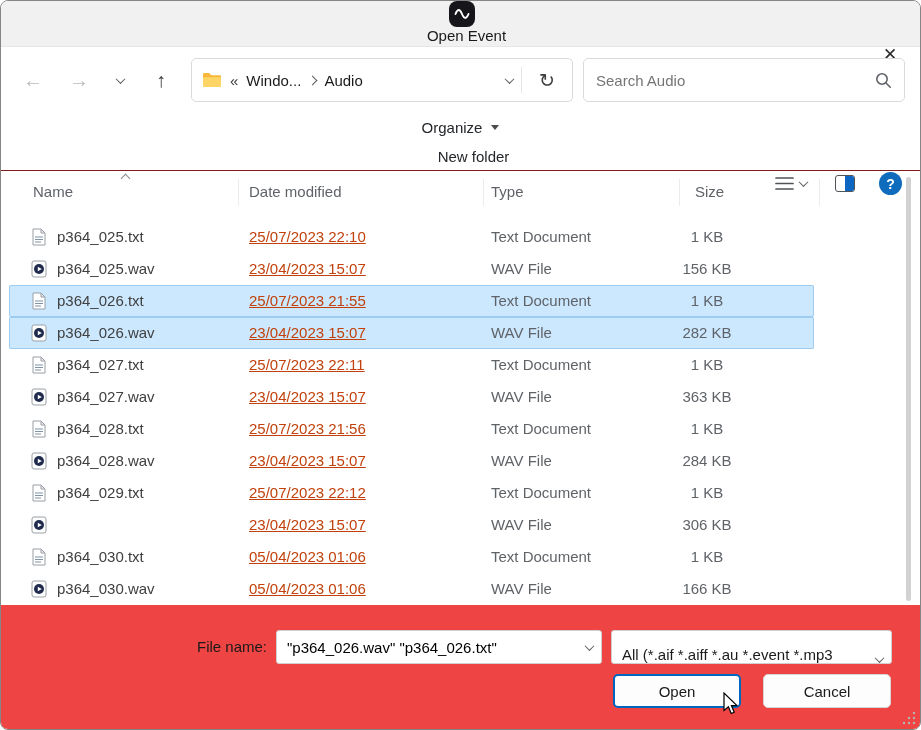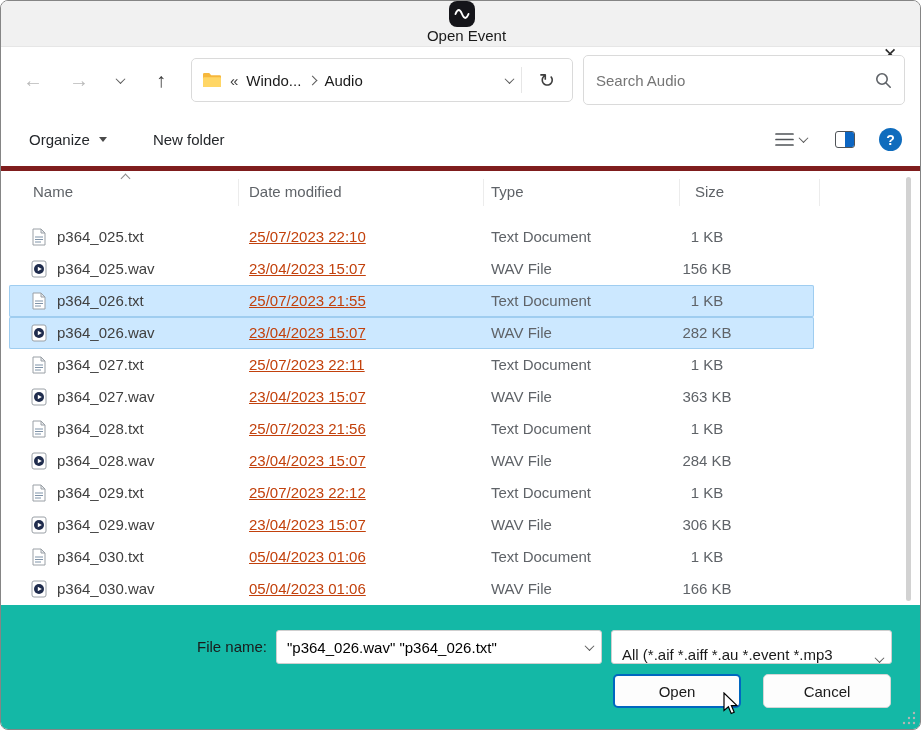--- a/index.html
+++ b/index.html
@@ -27,26 +27,26 @@
   .chev-right { transform: rotate(-45deg); }
   .chev-up { transform: rotate(-135deg); }
 
   .address-bar { margin-left: 13px; width: 382px; height: 44px; border: 1px solid #dadada; border-radius: 5px; display: flex; align-items: center; padding: 0 8px 0 10px; gap: 8px; background: #fff; }
   .crumb { white-space: nowrap; }
   .crumb-glyph { color: #3c3c3c; font-size: 15px; }
   .addr-spacer { flex: 1; }
   .addr-divider { width: 1px; height: 26px; background: #e6e6e6; }
   .refresh-btn { border: none; background: transparent; font-size: 19px; color: #3d3d3d; width: 34px; height: 34px; font-family: inherit; }
 
-  .search-box { margin-left: 10px; flex: 1; height: 50px; border: 1px solid #dadada; border-radius: 5px; display: flex; align-items: center; padding: 0 12px; background: #fff; }
+  .search-box { margin-left: 10px; flex: 1; height: 44px; border: 1px solid #dadada; border-radius: 5px; display: flex; align-items: center; padding: 0 12px; background: #fff; }
   .search-input { flex: 1; border: none; outline: none; font: inherit; color: #1a1a1a; background: transparent; }
   .search-input::placeholder { color: #757575; }
 
   
-  .cmdbar { height: 58px; display: flex; align-items: center; padding: 0 18px; border-bottom: 5px solid #7f1d1d; background: #fff; }
+  .cmdbar { height: 58px; display: flex; align-items: center; padding: 0 18px; border-bottom: 1px solid #7f1d1d; background: #fff; flex-direction: column; }
   .cmd-btn { border: none; background: transparent; font: inherit; color: #24272b; display: flex; align-items: center; gap: 9px; padding: 6px 10px; }
   .cmd-btn + .cmd-btn { margin-left: 26px; }
   .caret-down { width: 0; height: 0; border-left: 4px solid transparent; border-right: 4px solid transparent; border-top: 5px solid #4a4a4a; }
   .cmd-right { margin-left: auto; display: flex; align-items: center; gap: 20px; }
   .icon-btn { border: none; background: transparent; display: flex; align-items: center; gap: 6px; padding: 4px; }
   .pane-icon { width: 20px; height: 17px; border: 1.6px solid #4f5357; border-radius: 3px; position: relative; overflow: hidden; }
   .pane-icon::after { content: ""; position: absolute; right: 0; top: 0; bottom: 0; width: 52%; background: #0d66c2; }
   .help-btn { width: 23px; height: 23px; border: none; border-radius: 50%; background: #0f6cbd; color: #fff; font-weight: bold; font-size: 14px; display: flex; align-items: center; justify-content: center; font-family: inherit; }
 
   
@@ -69,21 +69,21 @@
   .cell-type { position: absolute; left: 482px; line-height: 32px; color: #5f6368; }
   .cell-size { position: absolute; left: 598px; width: 200px; text-align: center; line-height: 32px; color: #5f6368; }
   .file-row .ic-txt, .file-row .ic-wav { display: none; }
   .file-row.icon-txt .ic-txt { display: block; }
   .file-row.icon-wav .ic-wav { display: block; }
 
   .scrollbar { position: absolute; right: 8px; top: 176px; width: 6px; height: 424px; }
   .scroll-thumb { width: 5px; height: 100%; background: #d2d2d2; border-radius: 3px; }
 
   
-  .footer { position: relative; height: 124px; background: #14b8a6; }
+  .footer { position: relative; height: 124px; background: #ef4444; }
   .fname-label { position: absolute; left: 170px; top: 25px; width: 96px; line-height: 34px; text-align: right; }
   .fname-combo { position: absolute; left: 275px; top: 25px; width: 326px; height: 34px; border: 1px solid #cfcfcf; border-radius: 3px; background: #fff; display: flex; align-items: center; padding: 0 8px 0 10px; gap: 6px; }
   .fname-input { flex: 1; border: none; outline: none; font: inherit; min-width: 0; background: transparent; }
   .filter-combo { position: absolute; left: 610px; top: 25px; width: 281px; height: 34px; border: 1px solid #cfcfcf; border-radius: 3px; background: #fff; display: flex; align-items: flex-end; padding: 0 8px 0 10px; gap: 6px; }
   .filter-text { flex: 1; white-space: nowrap; overflow: hidden; }
   .btn { position: absolute; top: 69px; width: 128px; height: 34px; border-radius: 5px; background: #fdfdfd; font: inherit; color: #1a1a1a; }
   .open-btn { left: 612px; border: 2px solid #0067c0; }
   .cancel-btn { left: 762px; border: 1px solid #d6d6d6; }
 
   .mouse-cursor { position: absolute; left: 721px; top: 691px; z-index: 20; pointer-events: none; }
@@ -323,21 +323,20 @@
   </div>
       <div class="file-row icon-wav">
     <span class="cell-icon">
 
       <svg class="ic-wav" width="16" height="18" viewBox="0 0 16 18">
         <rect x="1" y="1" width="14" height="16" rx="2" fill="#fff" stroke="#9aa0a6" stroke-width="1"></rect>
         <circle cx="8" cy="9" r="5" fill="#1f2c4d"></circle>
         <path d="M6.8 6.8 l4 2.2 l-4 2.2 z" fill="#fff"></path>
       </svg>
     </span>
-    <span class="cell-name">p364_029.wav</span>
     <span class="cell-date">23/04/2023 15:07</span>
     <span class="cell-type">WAV File</span>
     <span class="cell-size">306 KB</span>
   </div>
       <div class="file-row icon-txt">
     <span class="cell-icon">
       <svg class="ic-txt" width="16" height="18" viewBox="0 0 16 18">
         <path d="M2 1 h8 l4 4 v12 h-12 z" fill="#fff" stroke="#9aa0a6" stroke-width="1"></path>
         <path d="M10 1 l4 4 h-4 z" fill="#e8eaed" stroke="#9aa0a6" stroke-width="1"></path>
         <g stroke="#7f93a8" stroke-width="1">

